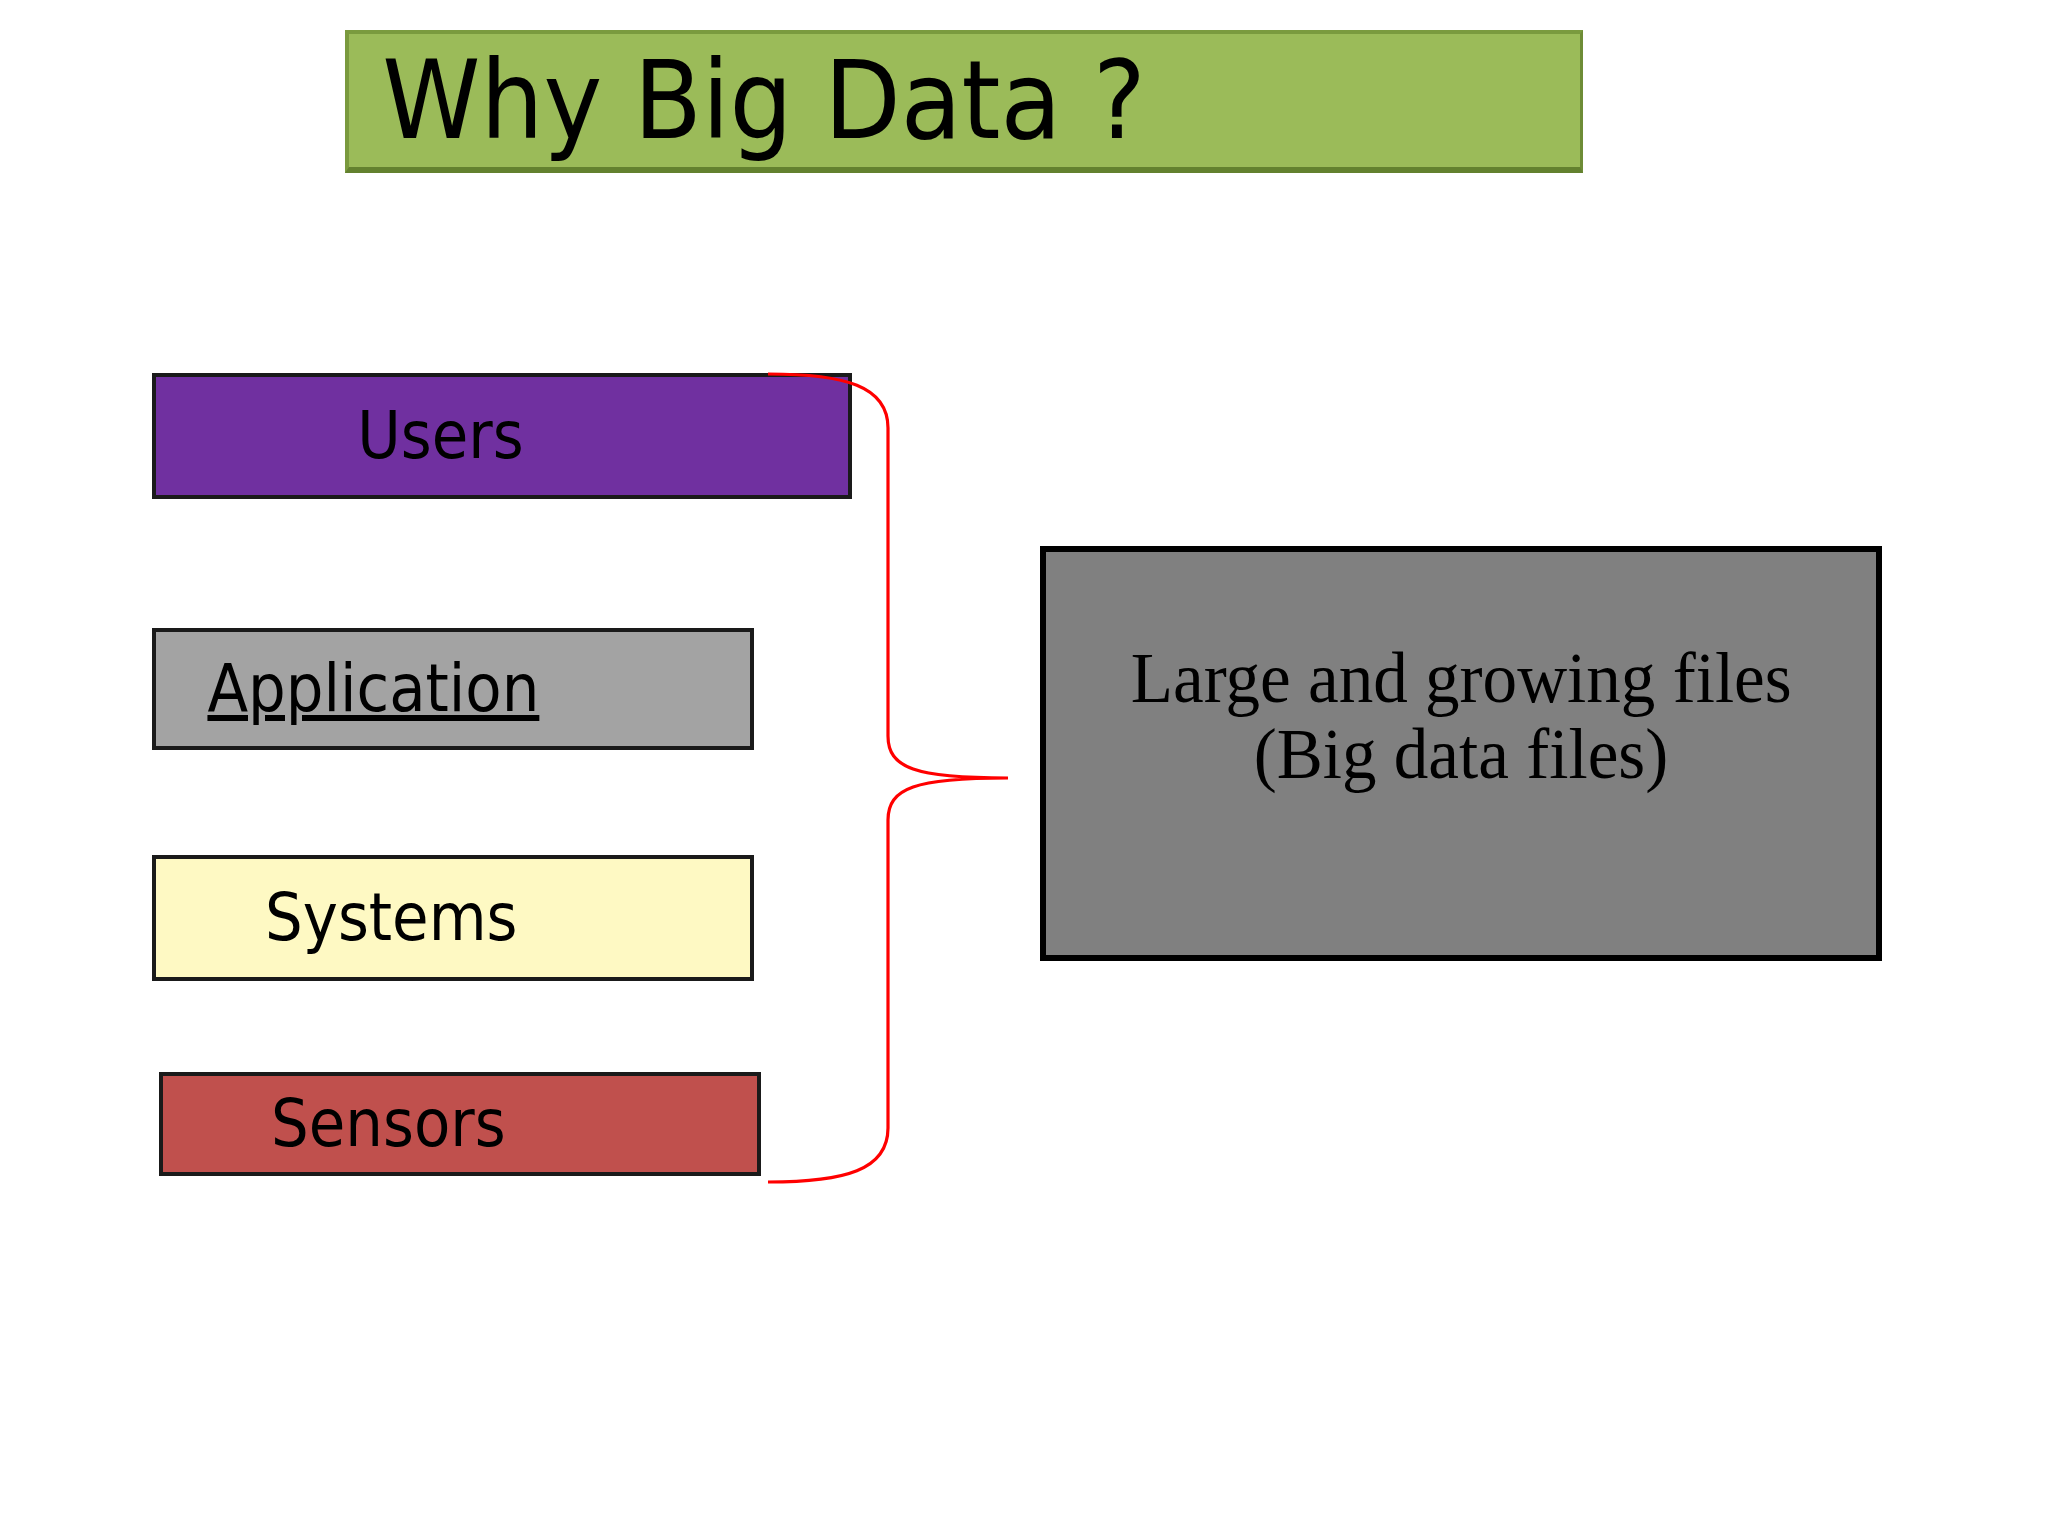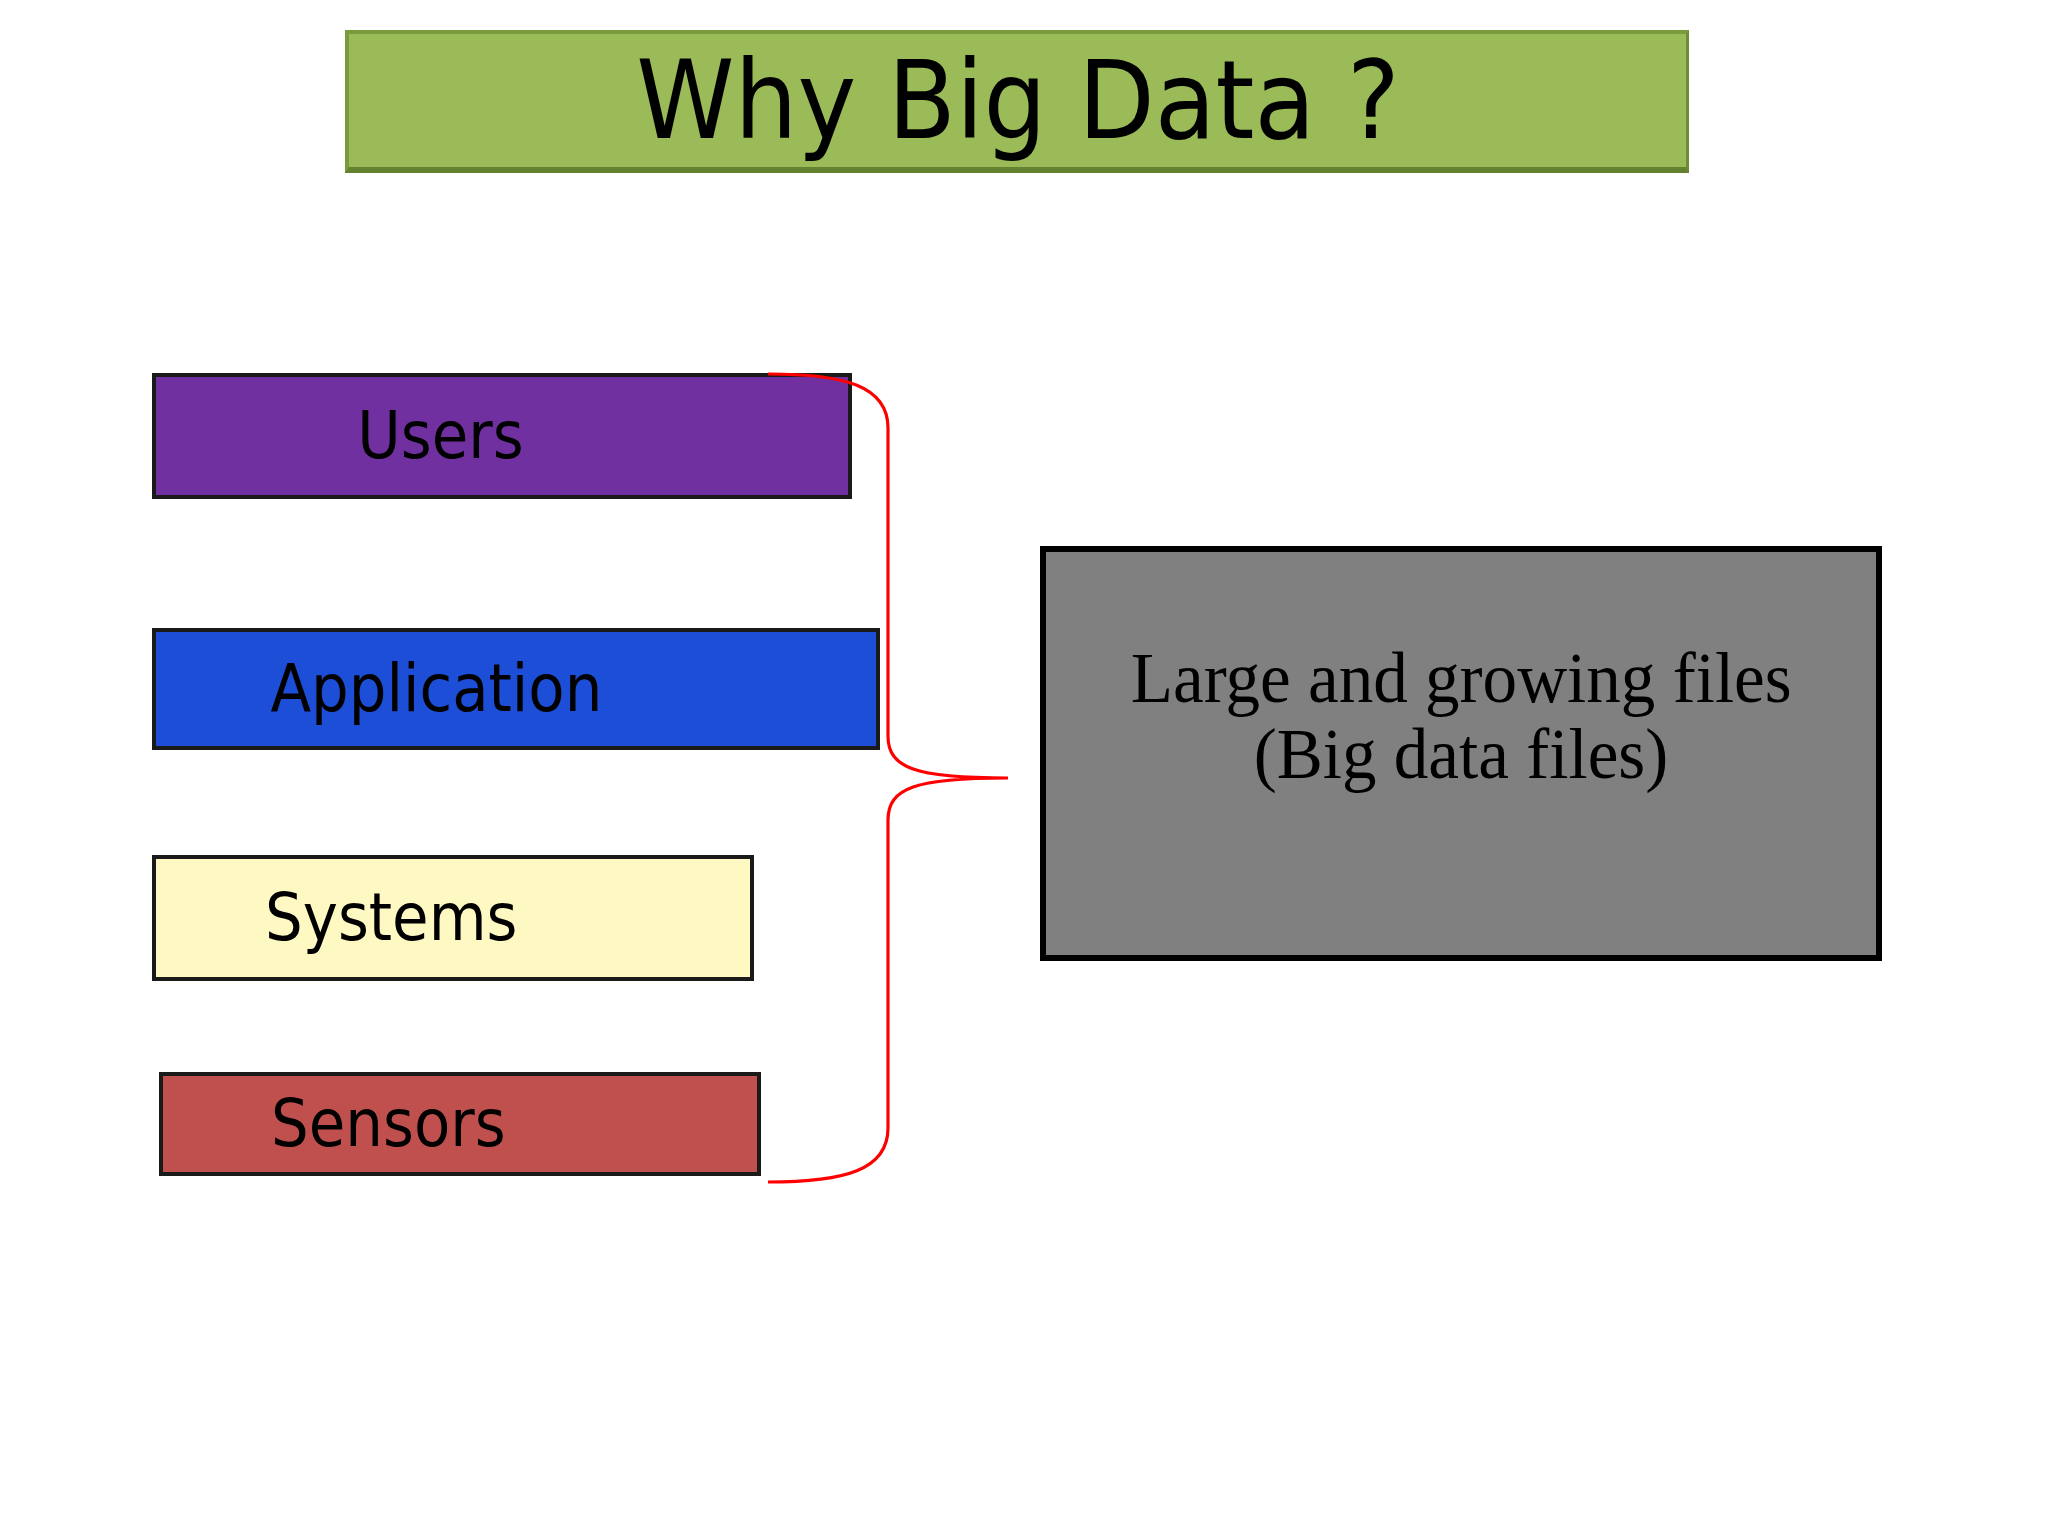--- a/index.html
+++ b/index.html
@@ -19,31 +19,30 @@
     height: 1536px;
     background: #ffffff;
     overflow: hidden;
   }
 
   
   #title-banner {
     position: absolute;
     left: 345px;
     top: 30px;
-    width: 1344px;
+    width: 1238px;
     height: 143px;
     background: #9BBB59;
     border-top: 4px solid #7A9A3E;
     border-left: 4px solid #7A9A3E;
     border-right: 3px solid #6E8C36;
     border-bottom: 6px solid #63812F;
     box-sizing: border-box;
     display: flex;
     align-items: center;
-    justify-content: center;
   }
   #title-text {
     font-family: "DejaVu Sans", "Liberation Sans", sans-serif;
     font-size: 108px;
     line-height: 1;
     color: #000000;
     letter-spacing: 0px;
     white-space: pre;
     transform: scaleX(0.92);
     transform-origin: center center;
@@ -68,22 +67,23 @@
     transform-origin: center center;
     position: relative;
     left: -62px;
   }
 
   #box-users {
     left: 152px;  top: 373px;  width: 700px; height: 126px;
     background: #7030A0;
   }
   #box-application {
-    left: 152px;  top: 628px;  width: 728px; height: 122px;
-    background: #1d4ed8;
+    left: 152px;  top: 628px;  width: 602px; height: 122px;
+    background: #a3a3a3;
+    text-decoration: underline;
   }
   #box-systems {
     left: 152px;  top: 855px;  width: 602px; height: 126px;
     background: #fef9c3;
   }
   #box-sensors {
     left: 152px;  top: 1072px; width: 602px; height: 104px;
     background: #C0504D;
     margin-left: 7px;
   }

